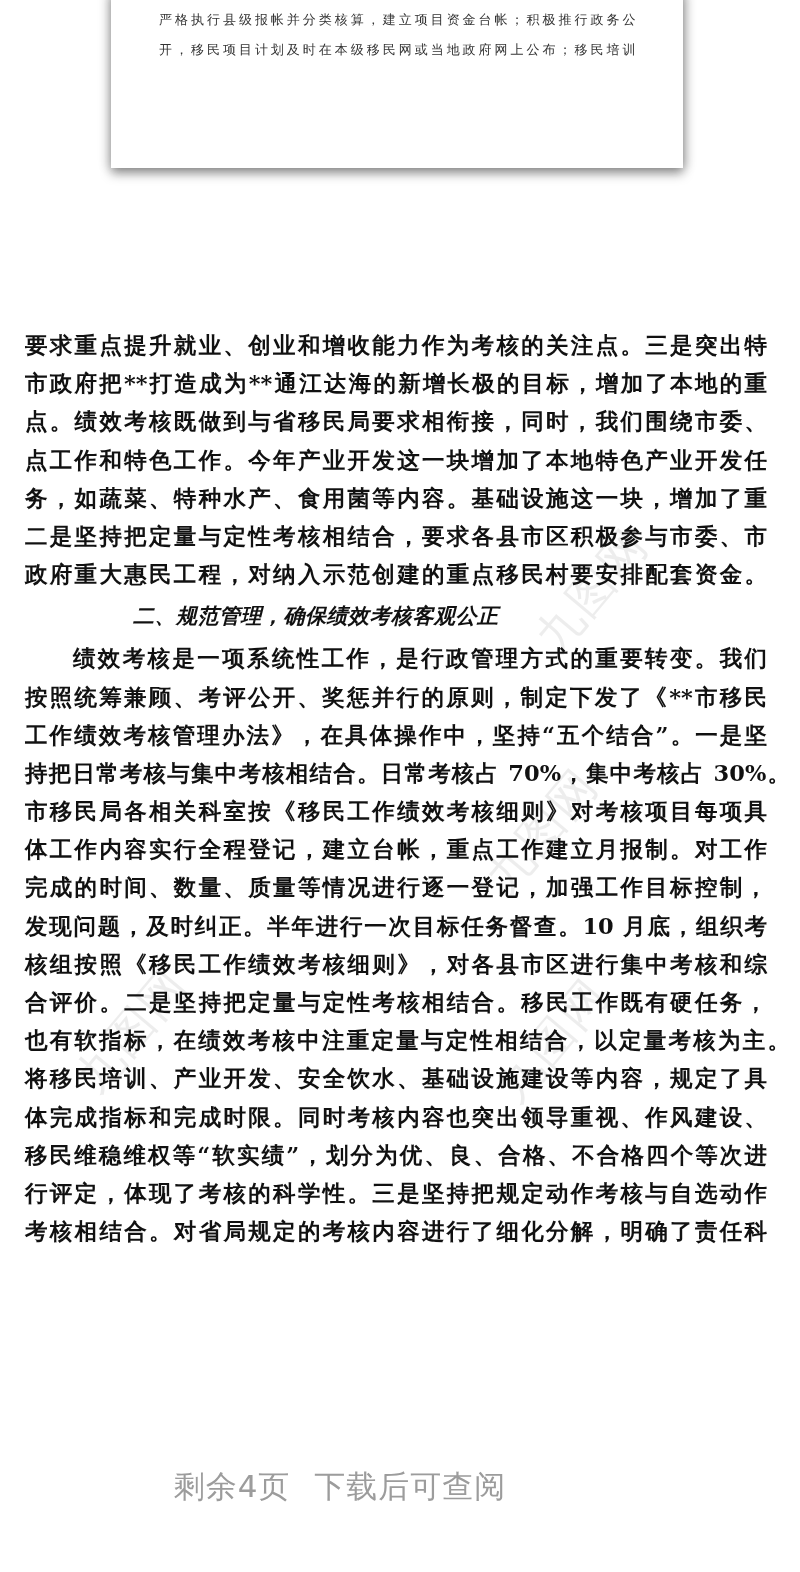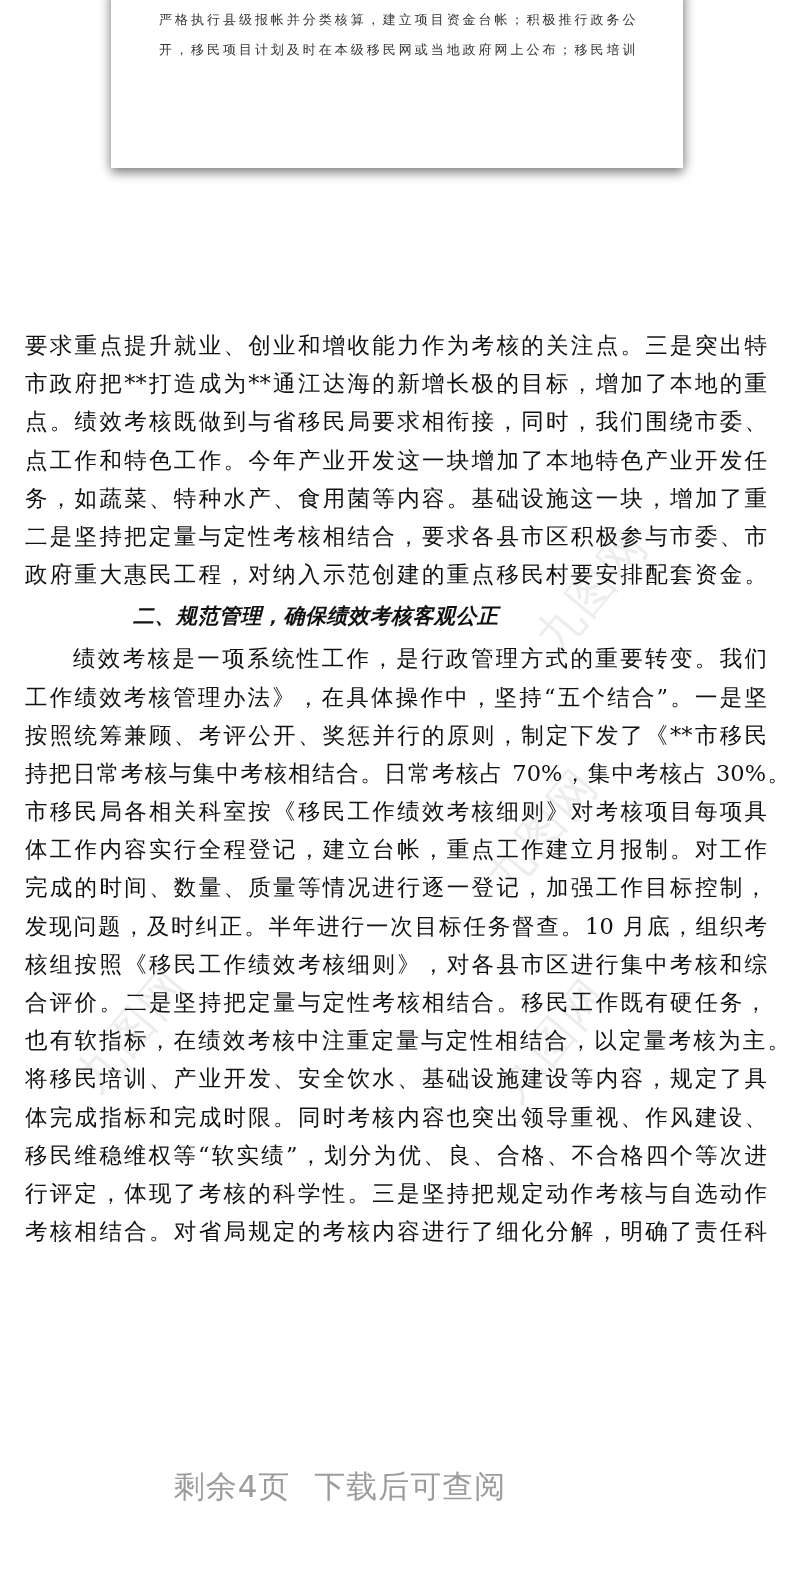--- a/index.html
+++ b/index.html
@@ -13,21 +13,21 @@
     box-shadow: 0 6px 10px rgba(0,0,0,0.35), 4px 0 10px rgba(0,0,0,0.18), -4px 0 10px rgba(0,0,0,0.12);
   }
   .card-line {
     position:absolute; left:48px; width:478px; font-size:13px; line-height:16px;
     color:#333; text-align:justify; text-align-last:justify; white-space:nowrap;
     letter-spacing:1.6px;
   }
   .body-text { position:absolute; left:25px; top:326px; width:742px; }
   .line {
     font-size:22.5px; height:38.2px; line-height:38.2px; white-space:nowrap;
-    text-align:justify; text-align-last:justify; color:#111;
+    text-align:justify; text-align-last:justify; color:#111;font-weight:bold;
   }
   .line.indent { padding-left:48px; }
   .line.overflow { width:765px; }
   .heading {
     font-family:"DejaVu Sans","Liberation Sans",sans-serif; font-weight:bold;
     font-size:21px; height:46px; line-height:46px; padding-left:108px; letter-spacing:0.5px;
     color:#111;
     font-style:italic;
   }
   .footer {
@@ -61,22 +61,22 @@
     <div class="line">市政府把**打造成为**通江达海的新增长极的目标，增加了本地的重</div>
     <div class="line">点。绩效考核既做到与省移民局要求相衔接，同时，我们围绕市委、</div>
     <div class="line">点工作和特色工作。今年产业开发这一块增加了本地特色产业开发任</div>
     <div class="line">务，如蔬菜、特种水产、食用菌等内容。基础设施这一块，增加了重</div>
     <div class="line">二是坚持把定量与定性考核相结合，要求各县市区积极参与市委、市</div>
     <div class="line">政府重大惠民工程，对纳入示范创建的重点移民村要安排配套资金。</div>
   </div>
   <div class="heading">二、规范管理，确保绩效考核客观公正</div>
   <div>
     <div class="line indent">绩效考核是一项系统性工作，是行政管理方式的重要转变。我们</div>
+    <div class="line">按照统筹兼顾、考评公开、奖惩并行的原则，制定下发了《**市移民</div>
     <div class="line">工作绩效考核管理办法》，在具体操作中，坚持“五个结合”。一是坚</div>
-    <div class="line">按照统筹兼顾、考评公开、奖惩并行的原则，制定下发了《**市移民</div>
     <div class="line overflow">持把日常考核与集中考核相结合。日常考核占 70%，集中考核占 30%。</div>
     <div class="line">市移民局各相关科室按《移民工作绩效考核细则》对考核项目每项具</div>
     <div class="line">体工作内容实行全程登记，建立台帐，重点工作建立月报制。对工作</div>
     <div class="line">完成的时间、数量、质量等情况进行逐一登记，加强工作目标控制，</div>
     <div class="line">发现问题，及时纠正。半年进行一次目标任务督查。10 月底，组织考</div>
     <div class="line">核组按照《移民工作绩效考核细则》，对各县市区进行集中考核和综</div>
     <div class="line">合评价。二是坚持把定量与定性考核相结合。移民工作既有硬任务，</div>
     <div class="line overflow">也有软指标，在绩效考核中注重定量与定性相结合，以定量考核为主。</div>
     <div class="line">将移民培训、产业开发、安全饮水、基础设施建设等内容，规定了具</div>
     <div class="line">体完成指标和完成时限。同时考核内容也突出领导重视、作风建设、</div>

